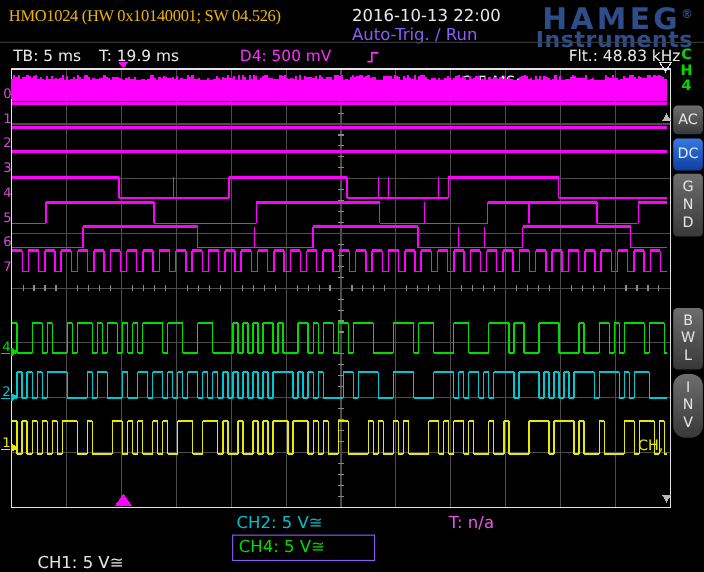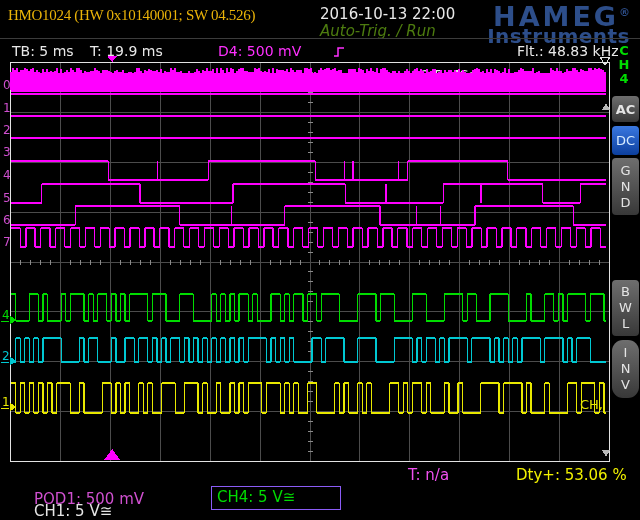--- a/index.html
+++ b/index.html
@@ -2,42 +2,42 @@
 <html><head>
 <meta charset="utf-8">
 <style>
   html,body{margin:0;padding:0;background:#000;}
   #screen{position:relative;width:640px;height:520px;background:#000;overflow:hidden;
           font-family:"DejaVu Sans",sans-serif;-webkit-font-smoothing:none;}
   .abs{position:absolute;}
   
   #hdr-device{left:8px;top:7px;color:#eab308;font-size:15px;letter-spacing:-0.3px;font-family:Liberation Serif, serif;}
   #hdr-date{left:320px;top:5px;color:#e8e8e8;font-size:15px;}
-  #hdr-trig{left:320px;top:22px;color:#4d7c0f;font-size:15px;font-style:italic;}
+  #hdr-trig{left:320px;top:22px;color:#8b5cf6;font-size:15px;}
   #logo{right:10px;top:0px;color:#2d4e8a;font-size:27px;font-weight:bold;letter-spacing:3px;line-height:26px;text-align:right;}
   #logo sup{font-size:11px;letter-spacing:0;}
   #logo-sub{right:10px;top:24px;color:#2d4e8a;font-size:20px;font-weight:bold;letter-spacing:0.5px;text-align:center;}
   #hdr-sep{left:0;top:38px;width:640px;height:1px;background:#3c3c3c;}
   
   .info{top:43px;color:#e8e8e8;font-size:14px;}
   #tb{left:12px;} #tpos{left:90px;}
   #trigsrc{left:218px;color:#ff30ff;}
   #edge-icon{left:333px;top:45px;}
   #srate{left:412px;margin-top:24px;} #flt{left:517px;}
   
   #ch4-label{left:617px;top:44px;width:14px;color:#00dc00;font-size:13px;font-weight:bold;
              word-break:break-all;line-height:14px;text-align:center;}
   .btn{left:612px;width:27px;background:linear-gradient(#6e6e6e,#383838);
        border-radius:4px;color:#e4e4e4;font-size:13px;display:flex;align-items:center;
        justify-content:center;text-align:center;}
   .btn.v{font-size:13px;}
   .btn.v .t{width:13px;word-break:break-all;line-height:16px;}
   .btn .t{display:block;}
   .btn.sel{background:linear-gradient(#3a78e0,#0c3f9e);color:#d8ecff;}
-  #btn-ac{top:96px;height:26px;font-weight:bold;}
+  #btn-ac{top:96px;height:26px;}
   #btn-dc{top:126px;height:29px;}
   #btn-gnd{top:158px;height:57px;}
   #btn-bwl{top:280px;height:56px;}
   #btn-inv{top:340px;height:58px;border-radius:11px;}
   
   .ro{font-size:15px;}
   #ro-ch1{left:34px;top:466px;color:#e5e5e5;margin-top:36px;}
   #ro-ch2{left:215px;top:466px;color:#00c0cc;}
   #ro-tna{left:408px;top:466px;color:#f050f0;}
   #ro-dty{left:516px;top:466px;color:#f0f000;}
@@ -1160,20 +1160,19 @@
       <span class="t">BWL</span>
     </div>
   <div class="abs btn v" id="btn-gnd">
       <span class="t">GND</span>
     </div>
   <div class="abs btn v" id="btn-inv">
       <span class="t">INV</span>
     </div>
 
   <div class="abs ro" id="ro-ch1">CH1: 5 V≅</div>
+  <div class="abs ro" id="ro-ch2">CH2: 5 V≅</div>
   <div class="abs ro" id="ro-tna">T: n/a</div>
-  <div class="abs ro" id="ro-dty">Dty+: 53.06 %</div>
-  <div class="abs ro" id="ro-pod">POD1: 500 mV</div>
   <div class="abs" id="ch4-box">
     <div class="abs ro" id="ro-ch4">CH4: 5 V≅</div>
   </div>
 
 </div>
 
 </body></html>

